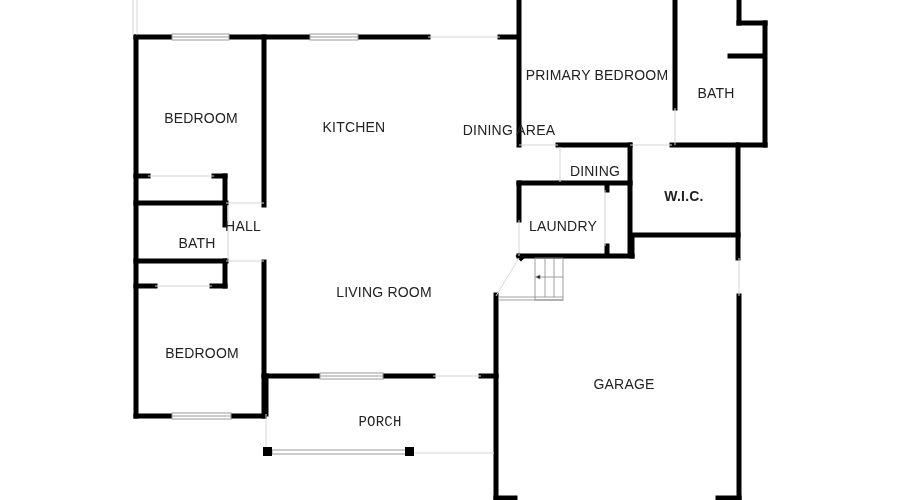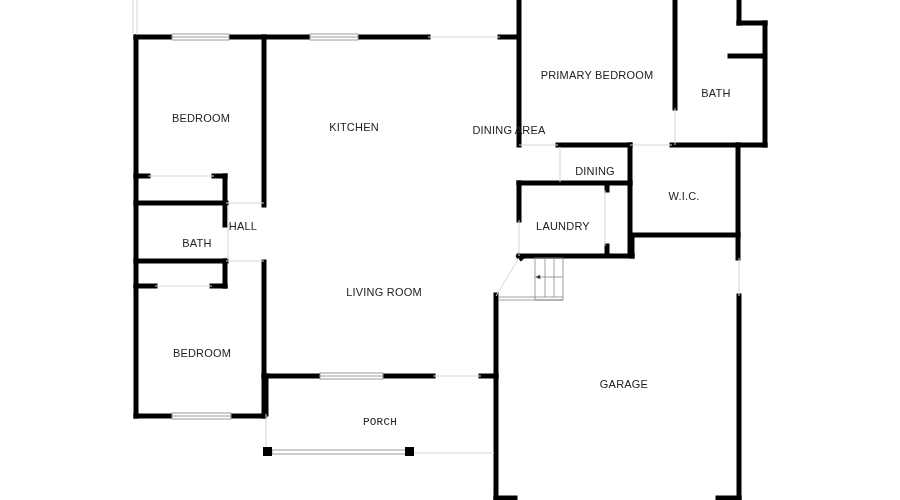--- a/index.html
+++ b/index.html
@@ -1,18 +1,18 @@
 <!DOCTYPE html>
 <html><head>
 <meta charset="utf-8">
 <style>
   html, body { margin: 0; padding: 0; background: #ffffff; }
   body { width: 900px; height: 500px; position: relative; overflow: hidden; font-family: "Liberation Sans", sans-serif; }
   #plan { position: absolute; left: 0; top: 0; width: 900px; height: 500px; }
-  .room-label { position: absolute; font-size: 11px; color: #222222; letter-spacing: 0.2px; white-space: nowrap; transform: translate(-50%, -50%); font-family: "Liberation Sans", sans-serif; }
+  .room-label { position: absolute; font-size: 14px; color: #222222; letter-spacing: 0.2px; white-space: nowrap; transform: translate(-50%, -50%); font-family: "Liberation Sans", sans-serif; }
 </style>
 </head>
 <body>
 
 <svg id="plan" viewBox="0 0 900 500" xmlns="http://www.w3.org/2000/svg">
   <g stroke="#000" stroke-width="5" fill="none" stroke-linecap="square">
 
     <line x1="136" y1="37" x2="172" y2="37"></line>
     <line x1="229" y1="37" x2="310" y2="37"></line>
     <line x1="358" y1="37" x2="428" y2="37"></line>
@@ -123,21 +123,21 @@
   </g>
 </svg>
 
 <div id="labels">
   <div class="room-label" style="left:201px;top:118px;">BEDROOM</div>
   <div class="room-label" style="left:354px;top:127px;">KITCHEN</div>
   <div class="room-label" style="left:473px;top:130px;margin-left:36px;">DINING AREA</div>
   <div class="room-label" style="left:597px;top:75px;">PRIMARY BEDROOM</div>
   <div class="room-label" style="left:716px;top:93px;">BATH</div>
   <div class="room-label" style="left:595px;top:171px;">DINING</div>
-  <div class="room-label" style="left:684px;top:196px;">W.I.C.</div>
+  <div class="room-label" style="left:684px;top:196px;font-weight:bold;">W.I.C.</div>
   <div class="room-label" style="left:563px;top:226px;text-align:right;">LAUNDRY</div>
   <div class="room-label" style="left:197px;top:243px;">BATH</div>
   <div class="room-label" style="left:243px;top:226px;">HALL</div>
   <div class="room-label" style="left:384px;top:292px;">LIVING ROOM</div>
   <div class="room-label" style="left:202px;top:353px;">BEDROOM</div>
   <div class="room-label" style="left:624px;top:384px;">GARAGE</div>
   <div class="room-label" style="left:380px;top:422px;font-family:Liberation Mono, monospace;">PORCH</div>
 </div>
 
 </body></html>

